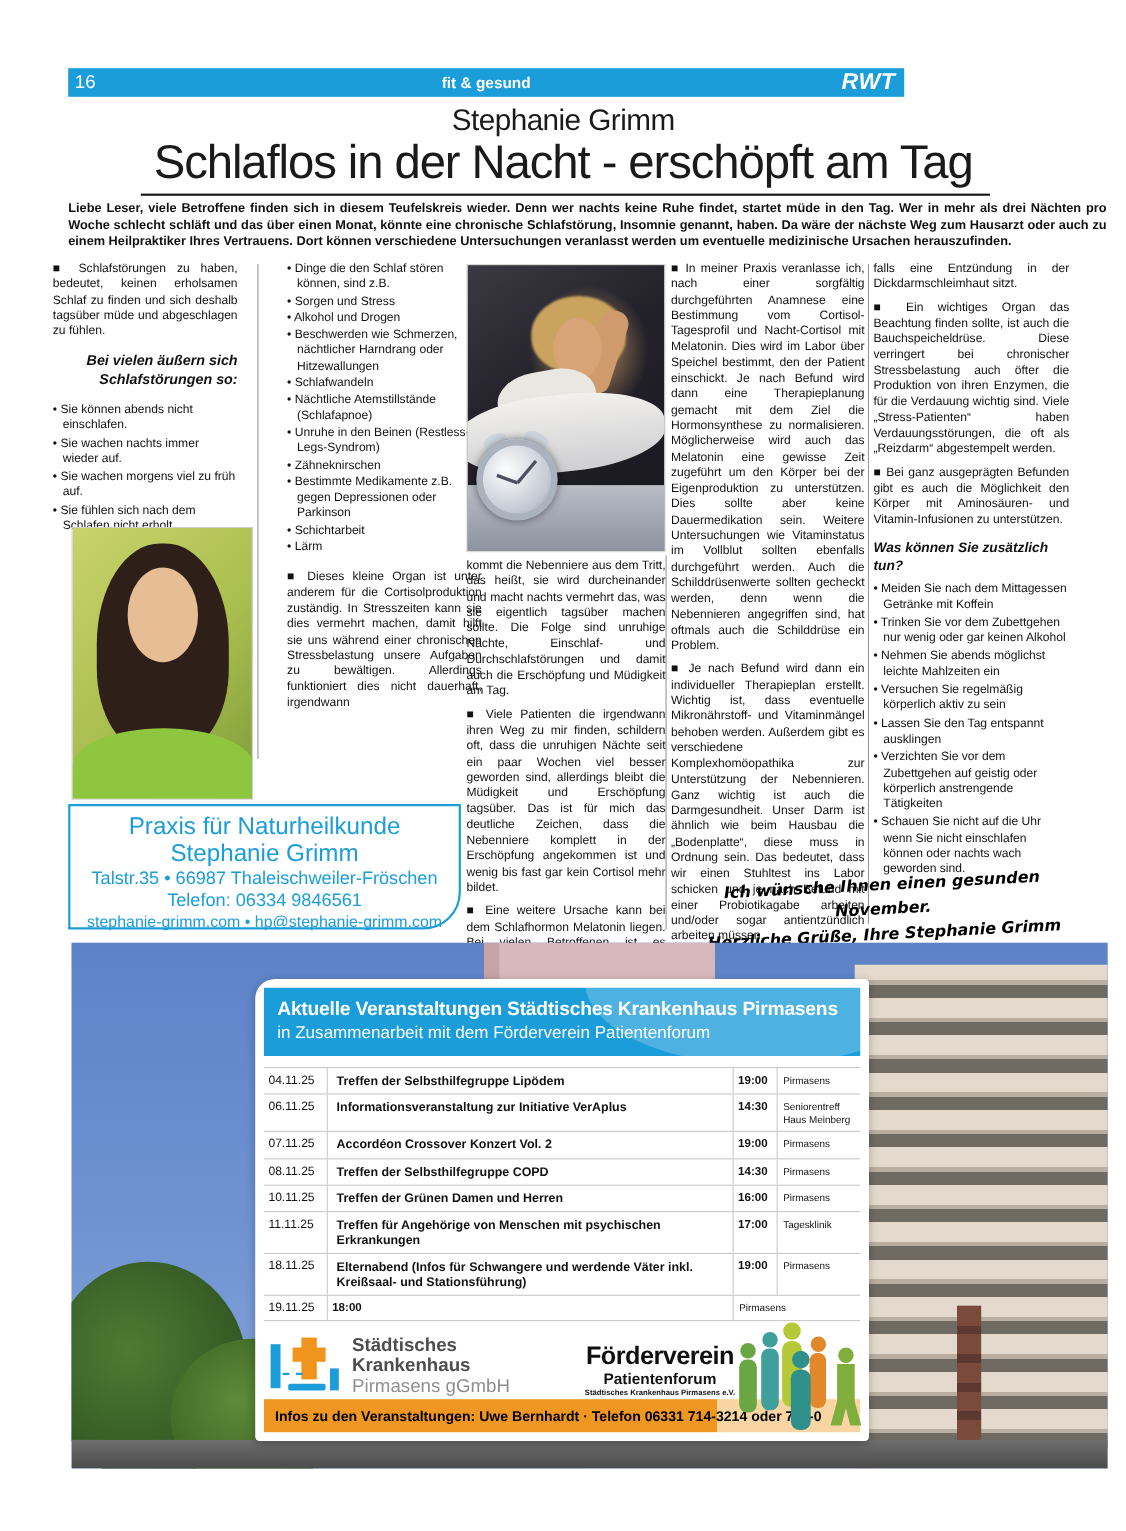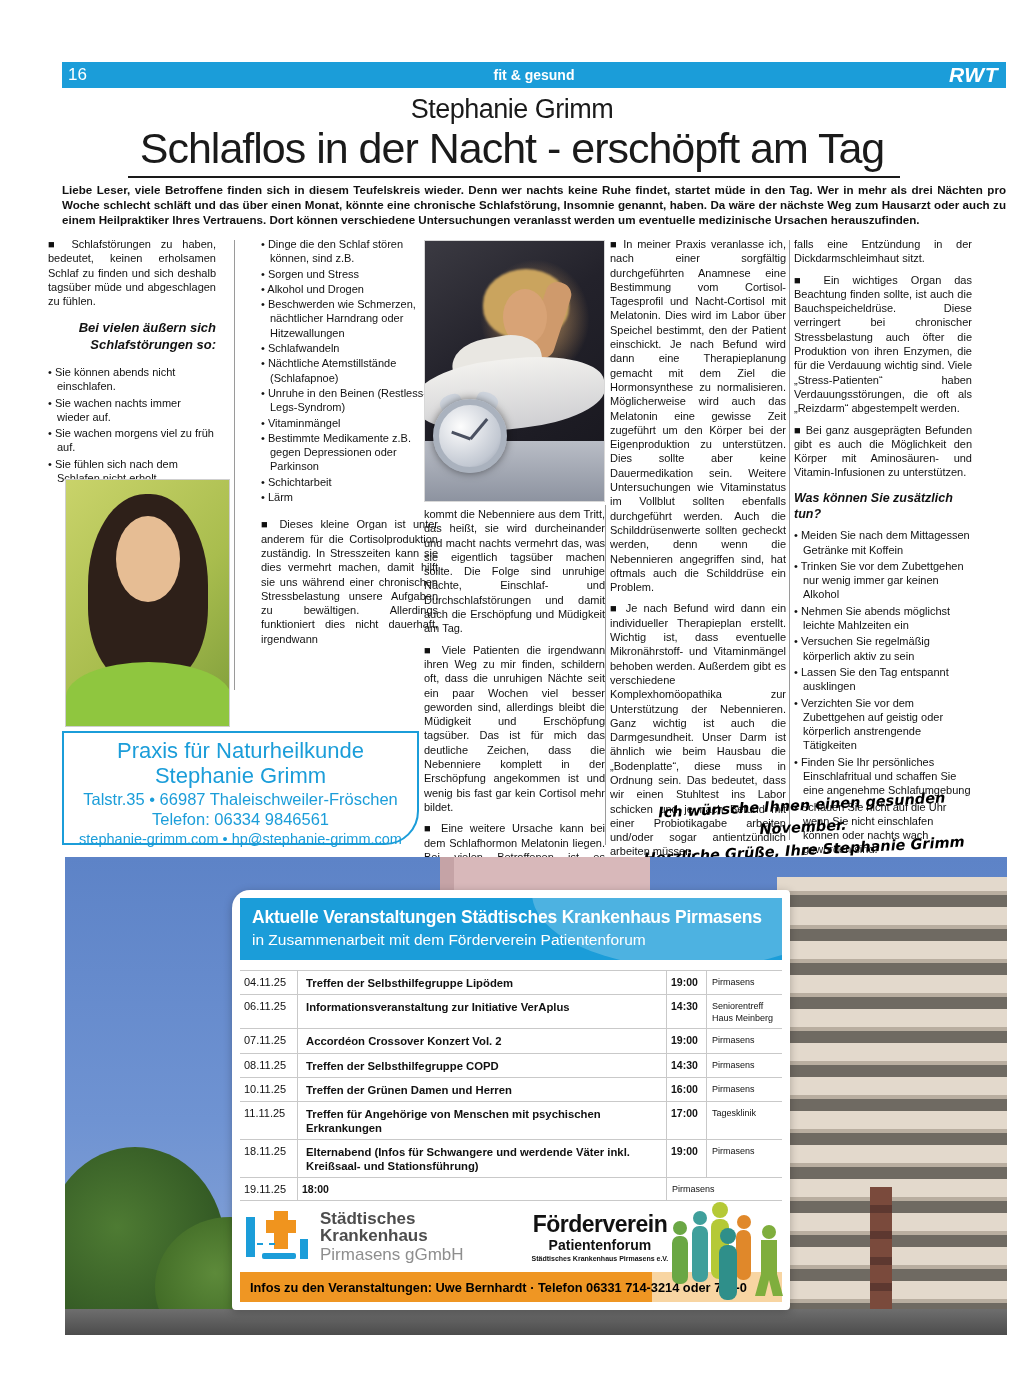--- a/index.html
+++ b/index.html
@@ -1,21 +1,21 @@
 <!DOCTYPE html>
 <html lang="de"><head>
 <meta charset="utf-8">
 <style>
   * { margin:0; padding:0; box-sizing:border-box; }
   html,body { background:#fff; }
   body { font-family:"Liberation Sans","DejaVu Sans",sans-serif; color:#111; }
   #page { position:relative; width:1024px; height:1392px; background:#fff; overflow:hidden; margin:0 auto; }
 
   
-  .topbar { position:absolute; left:62px; top:62px; width:944px; height:26px;
+  .topbar { position:absolute; left:62px; top:62px; width:760px; height:26px;
             background:#1b9dd9; color:#fff; display:flex; align-items:center; }
   .topbar .pagenum { font-size:17px; padding-left:6px; width:90px; }
   .topbar .section { flex:1; text-align:center; font-weight:bold; font-size:14px; }
   .topbar .brand { width:90px; text-align:right; padding-right:8px; font-weight:bold;
                    font-style:italic; font-size:21px; letter-spacing:0.5px; }
 
   
   .author-line { position:absolute; left:0; top:94px; width:1024px; text-align:center;
                  font-size:27px; letter-spacing:-0.5px; color:#1a1a1a; }
   .main-title  { position:absolute; left:0; top:124px; width:1024px; text-align:center;
@@ -131,21 +131,21 @@
   .eb-sub   { position:relative; z-index:1; font-size:15.5px; margin-top:3px; }
   .eb-rows { margin-top:10px; border-top:1px solid #c9c9c9; flex:none; }
   .event-row { display:grid; grid-template-columns:57px 1fr 40px 76px; border-bottom:1px solid #c9c9c9; }
   .ev-date { font-size:11px; padding:5px 2px 4px 4px; }
   .ev-title { font-weight:bold; font-size:11.3px; line-height:1.25; padding:5px 6px 4px 8px;
               border-left:1px solid #c9c9c9; }
   .ev-time { font-weight:bold; font-size:10.5px; padding:5px 2px 4px 4px; border-left:1px solid #c9c9c9; }
   .ev-loc  { font-size:9px; line-height:1.3; padding:6px 2px 4px 5px; border-left:1px solid #c9c9c9; }
 
   
-  .eb-logos { position:relative; flex:1; display:flex; align-items:center; padding:4px 0 2px 6px; }
+  .eb-logos { position:relative; flex:1; display:flex; align-items:flex-end; padding:4px 0 2px 6px; }
   .kh-logo { display:flex; align-items:center; gap:10px; }
   .kh-icon { position:relative; width:64px; height:52px; flex:none; }
   .khi-bar   { position:absolute; left:0; top:6px; width:9px; height:40px; background:#1b9dd9; }
   .khi-cross-v { position:absolute; left:28px; top:0; width:14px; height:38px; background:#f0941e; }
   .khi-cross-h { position:absolute; left:20px; top:9px; width:30px; height:13px; background:#f0941e; }
   .khi-dash { position:absolute; left:11px; top:32px; width:18px; height:0;
               border-top:2px dashed #1b9dd9; }
   .khi-base { position:absolute; left:16px; top:42px; width:34px; height:6px; background:#1b9dd9; border-radius:2px; }
   .khi-tab  { position:absolute; left:54px; top:28px; width:8px; height:20px; background:#1b9dd9; }
   .kh-text .l1, .kh-text .l2 { font-weight:bold; font-size:17px; line-height:1.02; color:#4d4d4d; }
@@ -197,21 +197,21 @@
   <div class="col" id="col2">
     <ul class="bullets">
 
     <li>Dinge die den Schlaf stören können, sind z.B.</li>
         <li>Sorgen und Stress</li>
         <li>Alkohol und Drogen</li>
         <li>Beschwerden wie Schmerzen, nächtlicher Harndrang oder Hitzewallungen</li>
         <li>Schlafwandeln</li>
         <li>Nächtliche Atemstillstände (Schlafapnoe)</li>
         <li>Unruhe in den Beinen (Rest­less-Legs-Syndrom)</li>
-        <li>Vitaminmängel</li>
+        <li>Zähneknirschen</li>
         <li>Bestimmte Medikamente z.B. gegen Depressionen oder Parkinson</li>
         <li>Schichtarbeit</li>
         <li>Lärm</li>
       </ul>
     <div style="height:12px"></div>
     <p>■  Dieses kleine Organ ist unter anderem für die Cortisolproduktion zuständig. In Stresszeiten kann sie dies vermehrt machen, damit hilft sie uns während einer chronischen Stressbelastung unsere Aufgaben zu bewältigen. Allerdings funktioniert dies nicht dauerhaft, irgendwann</p>
   </div>
 
   <div class="bed-photo">
     <div class="bp-glow"></div>
@@ -238,26 +238,25 @@
   </div>
 
   <div class="col" id="col5">
     <p>falls eine Entzündung in der Dickdarmschleimhaut sitzt.</p>
     <p>■  Ein wichtiges Organ das Beachtung finden sollte, ist auch die Bauchspeicheldrüse. Diese verringert bei chronischer Stressbelastung auch öfter die Produktion von ihren Enzymen, die für die Verdauung wichtig sind. Viele „Stress-Patienten“ haben Verdauungsstörungen, die oft als „Reizdarm“ abgestempelt werden.</p>
     <p>■  Bei ganz ausgeprägten Befunden gibt es auch die Möglichkeit den Körper mit Aminosäuren- und Vitamin-Infusionen zu unterstützen.</p>
     <div class="col-head-left">Was können Sie zusätzlich tun?</div>
     <ul class="bullets spaced">
 
     <li>Meiden Sie nach dem Mittagessen Getränke mit Koffein</li>
-        <li>Trinken Sie vor dem Zubettgehen nur wenig immer gar keinen Alkohol</li>
+        <li>Trinken Sie vor dem Zubettgehen nur wenig oder gar keinen Alkohol</li>
         <li>Nehmen Sie abends  möglichst leichte Mahlzeiten ein</li>
         <li>Versuchen Sie regelmäßig körperlich aktiv zu sein</li>
         <li>Lassen Sie den Tag entspannt ausklingen</li>
         <li>Verzichten Sie vor dem Zubettgehen auf geistig oder körperlich anstrengende Tätigkeiten</li>
-        <li>Finden Sie Ihr persönliches Einschlafritual und schaffen Sie eine angenehme Schlafumgebung</li>
         <li>Schauen Sie nicht auf die Uhr wenn Sie nicht einschlafen können oder nachts wach geworden sind.</li>
       </ul>
   </div>
 
   <div class="portrait">
     <div class="pt-hair"></div>
     <div class="pt-face"></div>
     <div class="pt-top"></div>
   </div>
 

